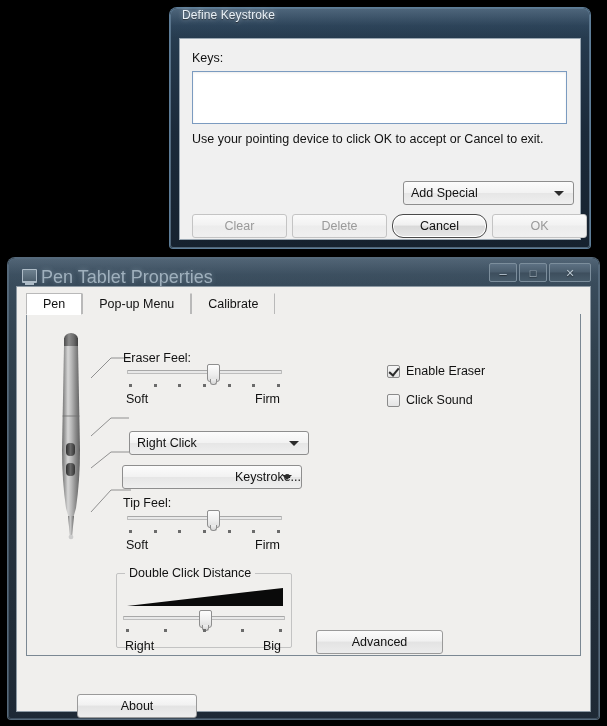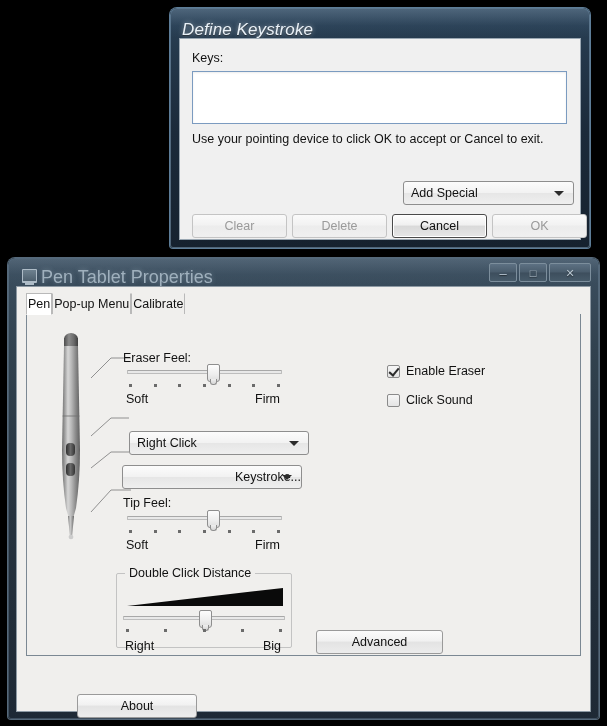--- a/index.html
+++ b/index.html
@@ -20,24 +20,24 @@
                0 3px 10px rgba(0,0,0,.75);
     padding:0;
   }
   #dlg .glassgloss{
     position:absolute;left:1px;top:1px;right:1px;height:28px;
     border-radius:6px 6px 0 0;
     background:linear-gradient(180deg,rgba(200,225,245,.22),rgba(120,160,195,.06) 60%,rgba(255,255,255,0));
     pointer-events:none;
   }
   #dlg .dlg-title{
-    position:absolute;left:12px;top:12px;
-    font-size:17px;color:#e9f1f8;
+    position:absolute;left:12px;top:0;
+    font-size:12px;color:#e9f1f8;
     text-shadow:0 0 5px rgba(255,255,255,.55),0 1px 1px rgba(0,0,0,.6);
-    letter-spacing:.1px;white-space:nowrap;font-style:italic;
+    letter-spacing:.1px;white-space:nowrap;
   }
   #dlg .dlg-body{
     position:absolute;left:9px;top:30px;right:9px;bottom:8px;
     background:#f0f0f0;border:1px solid #9aa7b2;padding-left:39px;
   }
 
   
   #main{
     left:8px;top:258px;width:591px;height:461px;
     border-radius:7px 7px 3px 3px;
@@ -83,21 +83,21 @@
   .wbtn.max span{font-size:11px;}
   .wbtn.close{width:42px;}
   #main .client{
     position:absolute;left:8px;top:28px;right:8px;bottom:7px;
     background:#f0efed;border:1px solid #8d99a3;
   }
 
   
   .tabstrip{position:absolute;left:9px;top:6px;right:9px;height:22px;display:flex;}
   .tab{
-    box-sizing:border-box;height:22px;padding:0 1px;line-height:21px;
+    box-sizing:border-box;height:22px;padding:0 16px;line-height:21px;
     font-size:12.5px;color:#111;background:#f0efed;
     border-left:1px solid #b9b9b9;border-right:1px solid #b9b9b9;
     border-top:1px solid #f0efed;border-bottom:1px solid #7b8893;
     white-space:nowrap;
   }
   .tab:first-child{border-left:1px solid #f0efed;}
   .tab.sel{
     background:#fff;border-bottom-color:#fff;
     border-left:1px solid #b9b9b9;border-right:1px solid #b9b9b9;
     border-top:1px solid #b9b9b9;
@@ -198,21 +198,21 @@
 
     <div class="lbl" style="left:12px;top:93px;">Use your pointing device to click OK to accept or Cancel to exit.</div>
 
     <div class="combo" style="left:223px;top:142px;width:171px;">
       <span>Add Special</span>
       <span class="arrow"></span>
     </div>
 
     <div class="btn disabled" style="left:12px;top:175px;width:95px;">Clear</div>
     <div class="btn disabled" style="left:112px;top:175px;width:95px;">Delete</div>
-    <div class="btn default" style="left:212px;top:175px;width:95px;">Cancel</div>
+    <div class="btn default" style="left:212px;top:175px;width:95px;border-radius:11px;">Cancel</div>
     <div class="btn disabled" style="left:312px;top:175px;width:95px;">OK</div>
   </div>
 </div>
 
 <div class="win" id="main">
   <div class="glassgloss"></div>
   <div class="win-icon"></div>
   <div class="win-title">Pen Tablet Properties</div>
 
   <div class="wbtns">

